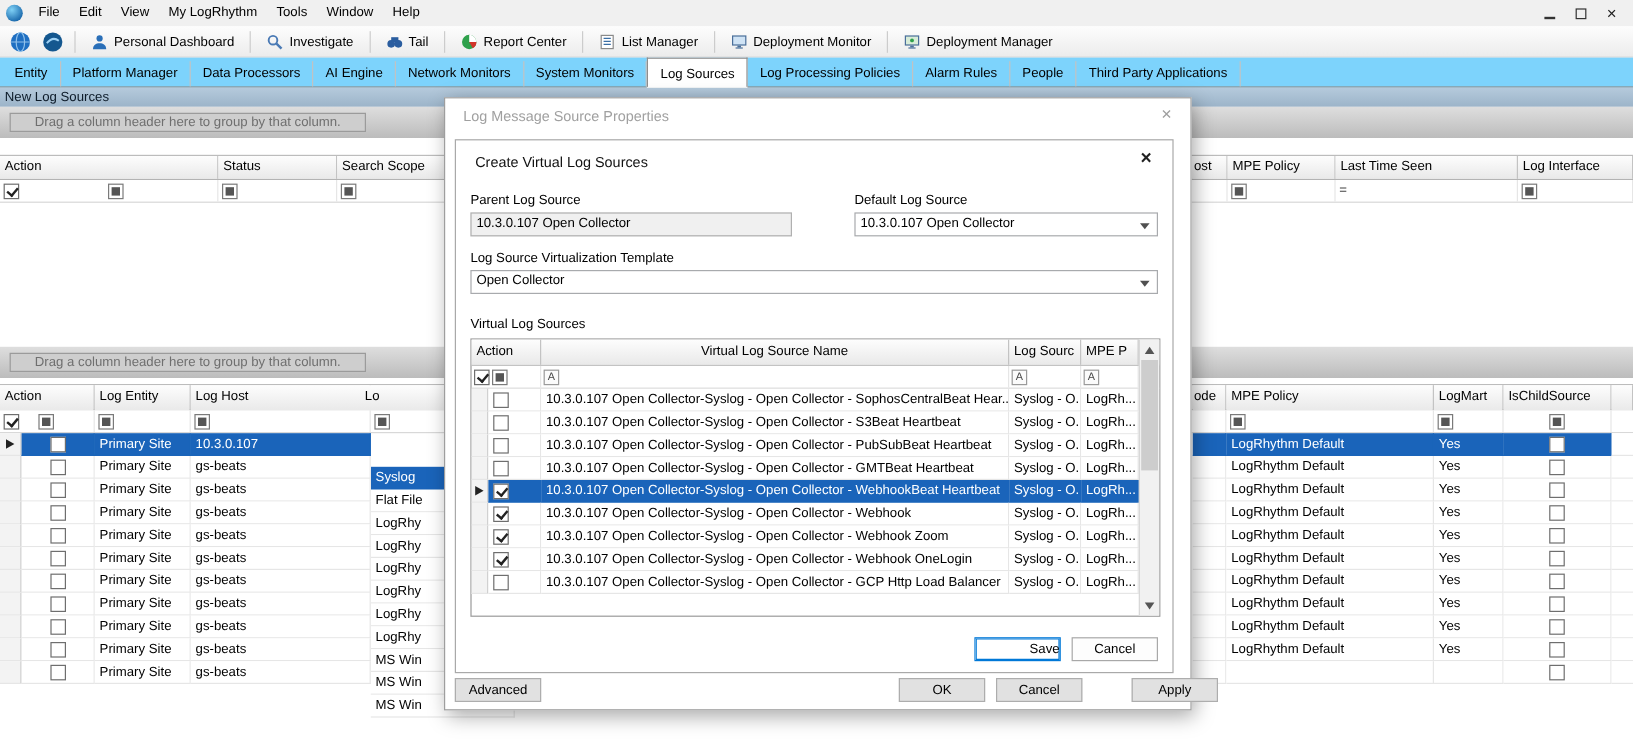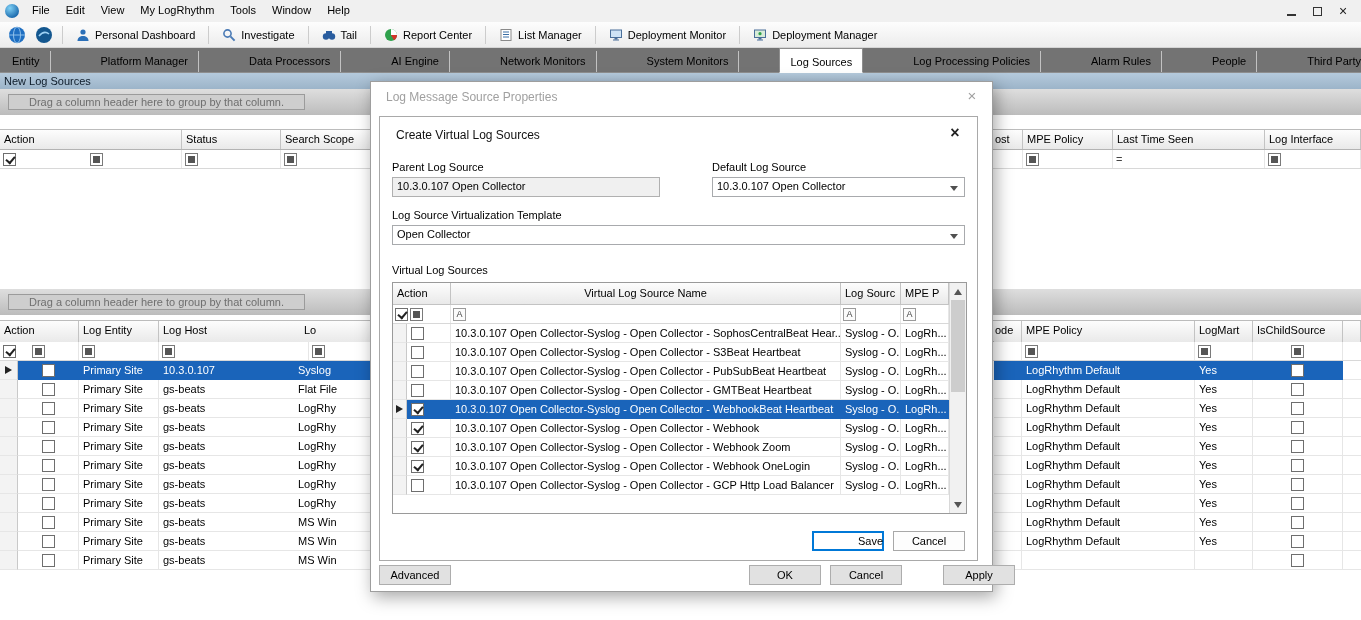--- a/index.html
+++ b/index.html
@@ -23,22 +23,22 @@
   
   .toolbar { position:absolute; top:22px; left:0; right:0; height:26px;
              background:linear-gradient(#fdfdfd,#ececec); border-bottom:1px solid #d5d5d5;
              display:flex; align-items:center; padding:0 5px; gap:3px; }
   .tb-iconbtn { width:24px; height:22px; display:flex; align-items:center; justify-content:center; }
   .tb-sep { width:1px; height:18px; background:#cccccc; margin:0 3px; flex:none; }
   .tb-btn { display:flex; align-items:center; gap:5px; padding:2px 7px; height:22px; white-space:nowrap; }
   .tb-ic { display:flex; align-items:center; }
 
   
-  .tabbar { position:absolute; top:48px; left:0; right:0; height:25px; background:#737373;
-            border-bottom:1px solid #8e8e8e; display:flex; align-items:flex-end; padding-left:2px;gap:40px; }
+  .tabbar { position:absolute; top:48px; left:0; right:0; height:25px; background:#7dd3fc;
+            border-bottom:1px solid #8e8e8e; display:flex; align-items:flex-end; padding-left:2px; }
   .tab { height:21px; padding:4px 10px 0; border-right:1px solid #c2c2c2; white-space:nowrap; }
   .tab.active { background:#fff; border:1px solid #8e8e8e; border-bottom:1px solid #fff;
                 height:25px; padding-top:7px; margin-bottom:-1px; z-index:2; }
 
   
   .panel-header { position:absolute; top:73px; left:0; right:0; height:16px;
                   background:linear-gradient(#b5cadc,#9cb4c9); padding:2px 4px; color:#0c1a28; }
   .groupbar { position:absolute; left:0; right:0; height:26px; background:linear-gradient(#dedede,#bcbcbc); }
   .gb-label { position:absolute; left:8px; top:5px; width:297px; height:16px; background:#cecece;
               border:1px solid #9b9b9b; color:#6f6f6f; padding:1px 20px; white-space:nowrap; overflow:hidden; }
@@ -70,21 +70,21 @@
         border-bottom:1px solid #d8d8d8; }
   .lt-body { position:absolute; top:361px; left:0; right:0; }
   .lt-row { position:relative; height:19px; }
   .ltc { position:absolute; top:0; height:19px; border-right:1px solid #e6e6e6; border-bottom:1px solid #e6e6e6;
         padding:3px 4px; white-space:nowrap; overflow:hidden; background:#fff; }
   .ltc.center { display:flex; align-items:center; justify-content:center; padding:0; }
   .c-ind  { left:0;     width:18px; background:#f3f3f3; border-right-color:#c9c9c9; }
   .c-chk  { left:18px;  width:61px; }
   .c-ent  { left:79px;  width:80px; }
   .c-host { left:159px; width:150px; }
-  .c-type { left:294px; width:120px; }
+  .c-type { left:309px; width:120px;margin-top:28px; }
   .c-mode { left:994px; width:28px; }
   .c-mpe  { left:1022px;width:173px; }
   .c-mart { left:1195px;width:58px; }
   .c-child{ left:1253px;width:90px; }
   .c-fill { left:1343px;width:18px; border-right:none; }
   .lt-row.sel .ltc:not(.c-ind):not(.c-fill) { background:#1a64ba; color:#fff; border-color:#1a64ba; }
   .lt-row.sel .c-ind::after { content:""; position:absolute; left:5px; top:5px;
         border-left:7px solid #222; border-top:4px solid transparent; border-bottom:4px solid transparent; }
 
   

